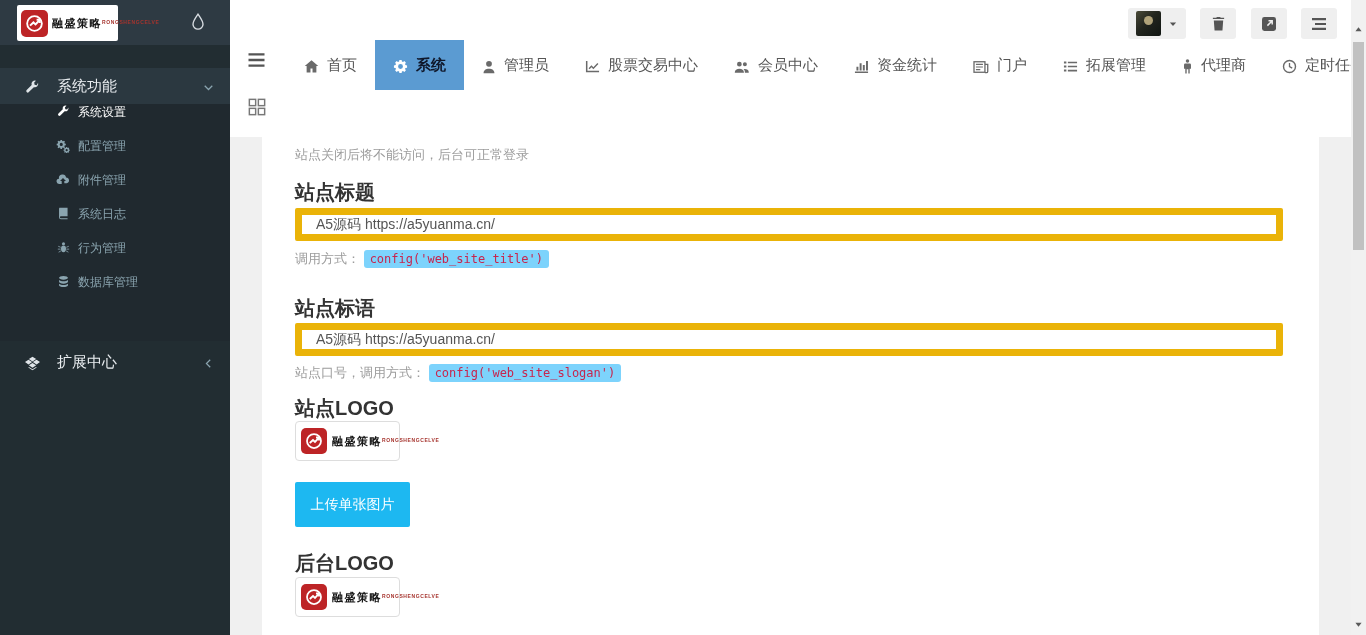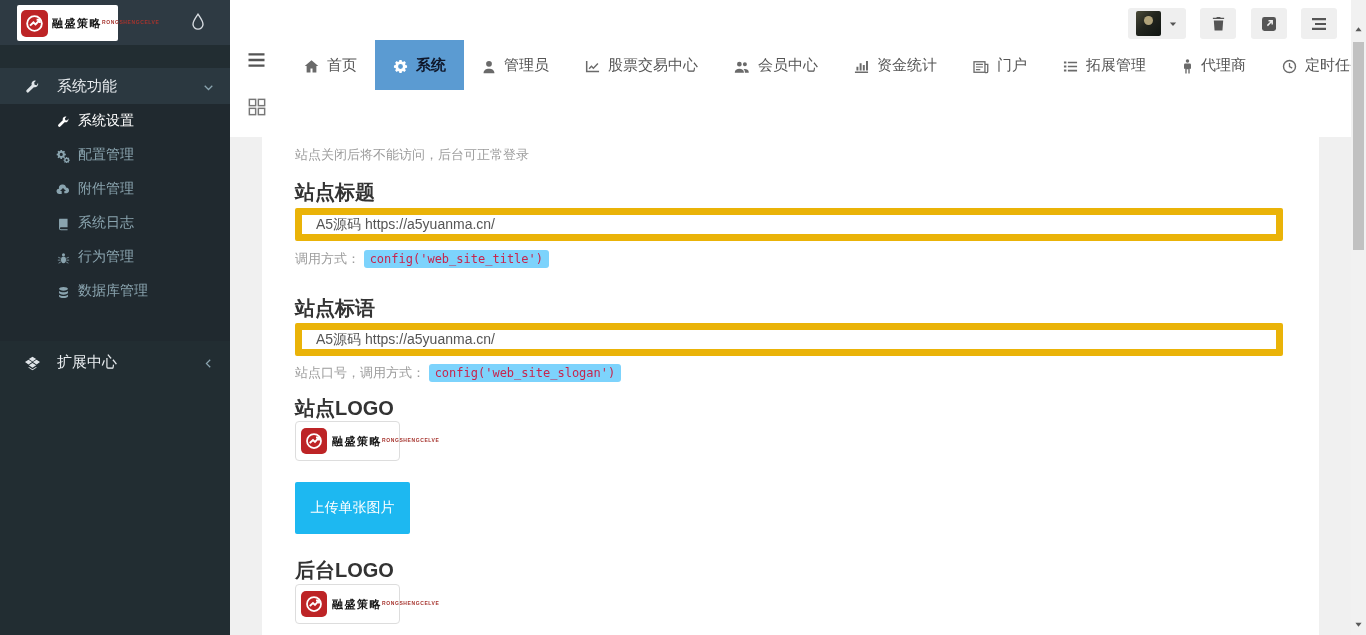--- a/index.html
+++ b/index.html
@@ -19,21 +19,21 @@
   .logo-name { font-size:11px; font-weight:bold; color:#151515; letter-spacing:1.5px; white-space:nowrap; }
   .logo-sub { font-size:5px; color:#a6342e; font-weight:bold; letter-spacing:.6px; margin-top:2px; white-space:nowrap; }
   #dropIcon { left:188px; top:12px; color:#d8dde2; }
   .tree-header { position:absolute; left:0; width:230px; height:36px; display:flex; align-items:center;
     color:#e9edf0; font-size:15px; cursor:pointer; }
   .tree-header .mi { margin-left:25px; color:#dfe4e8; }
   .tree-header .lbl { margin-left:17px; }
   .tree-header .chev { position:absolute; right:16px; color:#8aa4af; }
   #tree1 { top:68px; background:#2b3840; }
   #submenu { left:0; top:104px; width:230px; height:237px; background:#20292f; }
-  .sub-item { height:34px; display:flex; align-items:center; color:#8aa4af; font-size:14px; cursor:pointer; }
+  .sub-item { height:34px; display:flex; align-items:flex-start; color:#8aa4af; font-size:12px; cursor:pointer; }
   .sub-item .mi { margin-left:56px; width:14px; text-align:center; }
   .sub-item .lbl { margin-left:8px; }
   .sub-item.active { color:#fff; }
   #tree2 { top:344px; background:#222d32; }
 
   
   #header { left:230px; top:0; width:1121px; height:137px; background:#fff; }
   #hamburger { left:17px; top:50px; color:#555; cursor:pointer; }
   #navTabs { position:absolute; left:56px; top:40px; height:50px; display:flex; }
   .tab { height:50px; display:flex; align-items:center; gap:8px; padding:0 18px;
@@ -60,21 +60,21 @@
   .help { color:#9c9c9c; font-size:13px; line-height:17px; }
   .flabel { color:#333; font-size:20px; font-weight:bold; line-height:16px; }
   .finput { display:block; width:100%; height:33px; border:7px solid #eab308; border-radius:2px;
     padding:0 14px; font-size:14px; color:#555; outline:none;
     font-family:"Liberation Sans","DejaVu Sans",sans-serif; }
   .chip { font-family:"DejaVu Sans Mono","Liberation Mono",monospace; font-size:12px;
     color:#c7254e; background:#7dd3fc; padding:2px 6px; border-radius:3px; }
   .logo-box { width:105px; height:40px; border:1px solid #ddd; border-radius:4px; background:#fff;
     display:flex; align-items:center; padding:0 5px; gap:5px; cursor:pointer; }
   .logo-box .logo-red { width:26px; height:26px; }
-  .upload-btn { display:block; width:115px; height:52px; background:#1db8f1; color:#fff; border:none;
+  .upload-btn { display:block; width:115px; height:45px; background:#1db8f1; color:#fff; border:none;
     border-radius:2px; font-size:14px; cursor:pointer;
     font-family:"Liberation Sans","DejaVu Sans",sans-serif; }
   .mt9{margin-top:9px}.mt21{margin-top:21px}.mt8{margin-top:8px}.mt16{margin-top:32px}
   .mt7{margin-top:7px}.mt5{margin-top:5px}.mt28{margin-top:28px}.mt6{margin-top:6px}
   .mt23{margin-top:23px}.mt18{margin-top:18px}
 
   
   #vscroll { left:1351px; top:0; width:15px; height:635px; background:#f1f1f1; }
   .scroll-arrow { position:absolute; left:0; width:15px; height:14px; display:flex;
     align-items:center; justify-content:center; color:#5a5a5a; cursor:pointer; }

